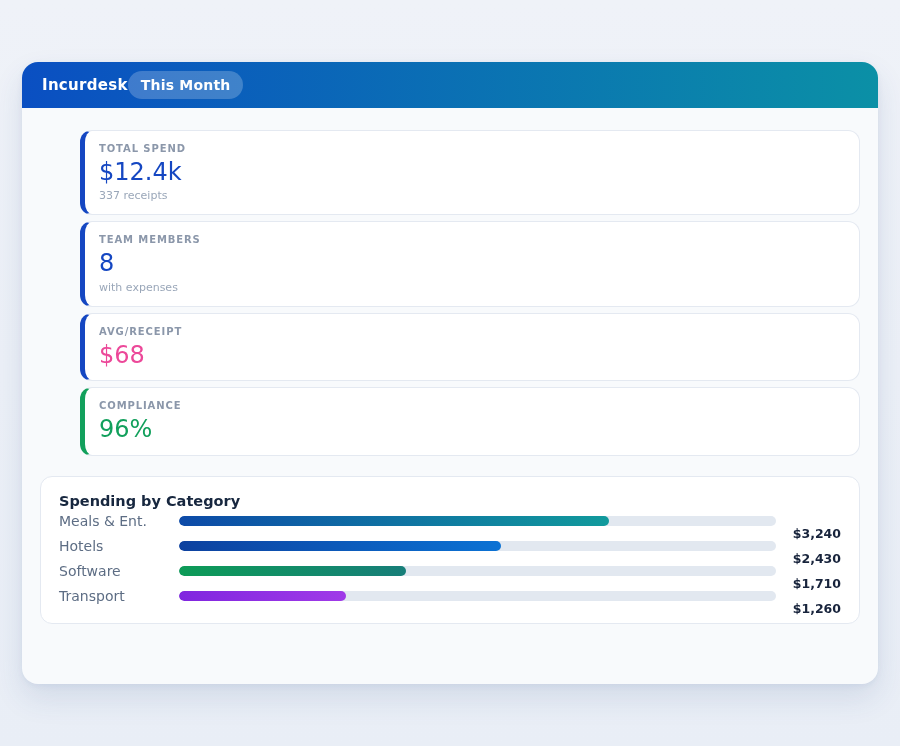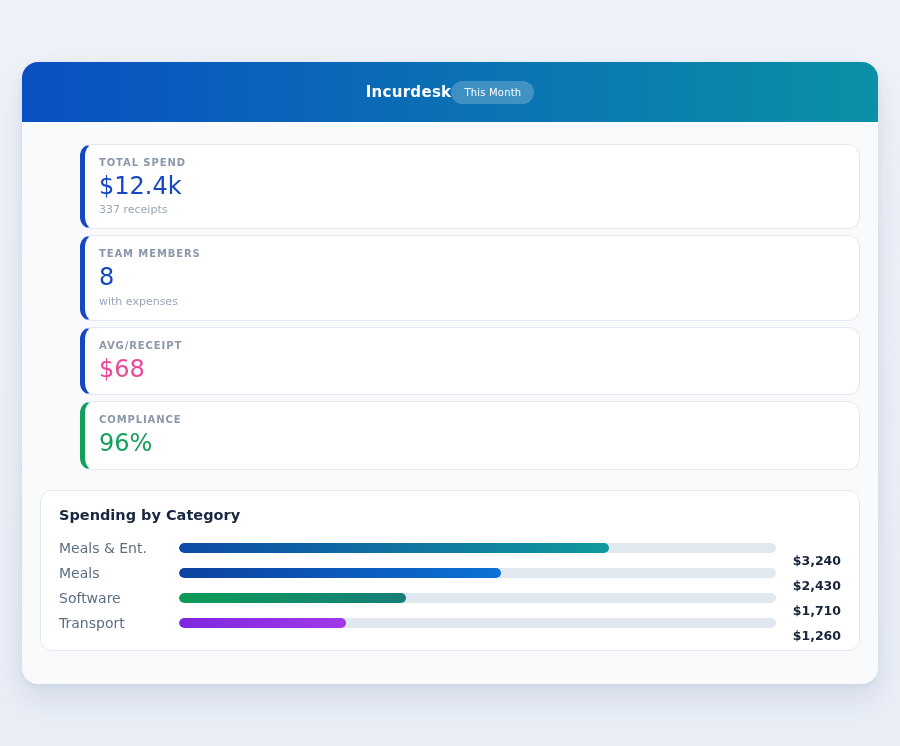--- a/index.html
+++ b/index.html
@@ -13,38 +13,38 @@
   .app-container {
     position: absolute;
     left: 22px; top: 62px;
     width: 856px; height: 622px;
     background: #f8fafc;
     border-radius: 16px;
     box-shadow: 0 14px 30px rgba(40, 70, 130, 0.12), 0 2px 6px rgba(40,70,130,0.06);
     overflow: hidden;
   }
   .app-header {
-    height: 60px;
+    height: 46px;
     background: linear-gradient(90deg, #0a4fc2 0%, #0b90a6 100%);
     display: flex;
     align-items: center;
-    justify-content: center;
+    justify-content: flex-start;
     padding: 0 20px;
   }
   .app-title {
     color: #ffffff;
     font-size: 15px;
     font-weight: bold;
     letter-spacing: 0.3px;
   }
   .period-badge {
     background: rgba(255, 255, 255, 0.22);
     color: #ffffff;
-    font-size: 10px;
-    font-weight: normal;
+    font-size: 14px;
+    font-weight: bold;
     padding: 6px 13px;
     border-radius: 999px;
     border: none;
     cursor: pointer;
     font-family: inherit;
     letter-spacing: 0.2px;
   }
   .stats-section { padding: 22px 18px 0 18px; }
   .stat-card {
     background: #ffffff;
@@ -79,21 +79,20 @@
     margin: 20px 18px 0 18px;
     background: #ffffff;
     border: 1px solid #e4e9f1;
     border-radius: 12px;
     padding: 16px 18px 14px 18px;
   }
   .spend-title {
     font-size: 14.5px;
     font-weight: bold;
     color: #17273f;
-    margin-bottom: 13px;
   }
   .cat-row {
     display: flex;
     align-items: center;
     height: 25px;
   }
   .cat-label {
     width: 120px;
     font-size: 14px;
     color: #5d6d84;
@@ -159,21 +158,21 @@
     <div class="spend-title">Spending by Category</div>
 
     <div class="cat-row">
       <div class="cat-label">Meals &amp; Ent.</div>
       <div class="bar-track" style="background: rgb(226, 232, 240);">
           <div class="bar-fill" style="width: 72%; background: linear-gradient(90deg, rgb(13, 74, 168), rgb(17, 154, 156));"></div>
         </div>
       <div class="cat-value">$3,240</div>
     </div>
     <div class="cat-row">
-      <div class="cat-label">Meals</div>
+      <div class="cat-label">Hotels</div>
       <div class="bar-track" style="background: rgb(226, 232, 240);">
           <div class="bar-fill" style="width: 54%; background: linear-gradient(90deg, rgb(13, 65, 159), rgb(11, 114, 212));"></div>
         </div>
       <div class="cat-value">$2,430</div>
     </div>
     <div class="cat-row">
       <div class="cat-label">Software</div>
       <div class="bar-track" style="background: rgb(226, 232, 240);">
           <div class="bar-fill" style="width: 38%; background: linear-gradient(90deg, rgb(13, 155, 87), rgb(23, 126, 121));"></div>
         </div>

